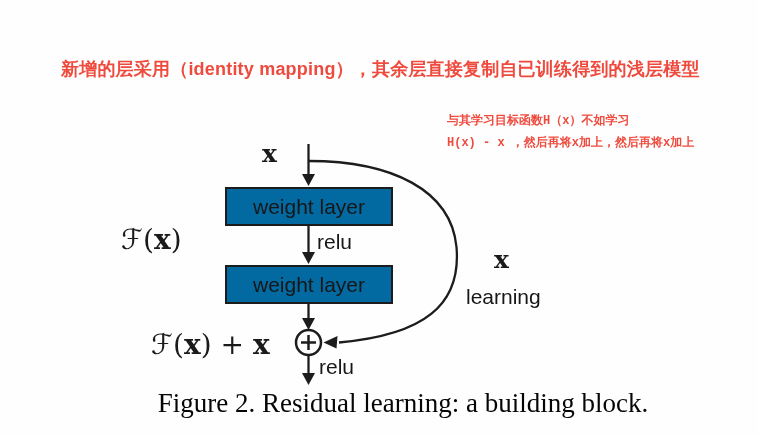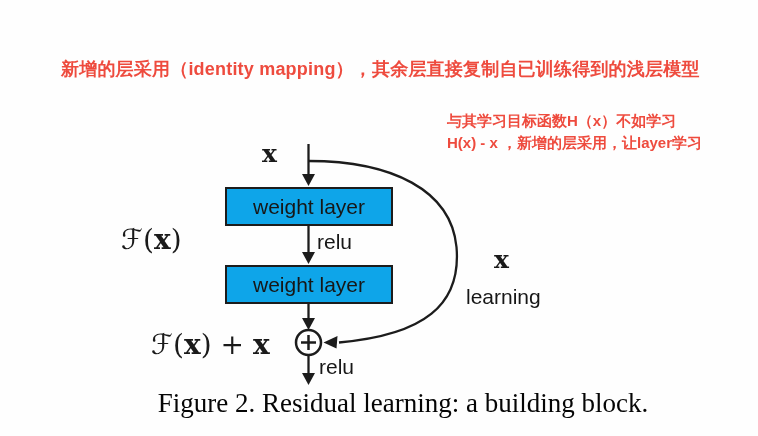--- a/index.html
+++ b/index.html
@@ -8,29 +8,29 @@
     font-family:"Liberation Sans",sans-serif;overflow:hidden;
   }
   
   .note-top{
     position:absolute;left:45px;top:57px;width:660px;
     color:var(--red,#ee4b3e);font-size:18px;font-weight:700;
     letter-spacing:0.2px;white-space:nowrap;margin-left:16px;
   }
   .note-side{
     position:absolute;left:447px;top:110px;width:305px;
-    color:var(--red,#ee4b3e);font-size:15px;font-weight:600;line-height:22px;
+    color:var(--red,#ee4b3e);font-size:12px;font-weight:600;line-height:22px;font-family:Liberation Mono, monospace;
   }
   .note-side div{white-space:nowrap;}
   
   svg.diagram{position:absolute;left:0;top:0;width:758px;height:436px;}
   
   .wbox{
     position:absolute;left:225px;width:168px;height:39px;box-sizing:border-box;
-    border:2px solid #1c1c1c;background:#0ea5e9;
+    border:2px solid #1c1c1c;background:#0369a1;
     display:flex;align-items:center;justify-content:center;
     font-size:21px;color:#171717;
   }
   .wbox1{top:187px;}
   .wbox2{top:265px;}
   
   .lab{position:absolute;font-size:21px;color:#171717;white-space:nowrap;}
   .relu-mid{left:317px;top:230px;}
   .relu-out{left:319px;top:355px;}
   .identity-lab{left:466px;top:285px;}
@@ -53,21 +53,21 @@
 </style>
 </head>
 <body>
 
 <div class="stage">
 
   <div class="note-top">新增的层采用（identity mapping），其余层直接复制自已训练得到的浅层模型</div>
 
   <div class="note-side">
     <div>与其学习目标函数H（x）不如学习</div>
-    <div>H(x) - x ，新增的层采用，让layer学习</div>
+    <div>H(x) - x ，然后再将x加上，然后再将x加上</div>
   </div>
 
   <svg class="diagram" viewBox="0 0 758 436" xmlns="http://www.w3.org/2000/svg">
     <g stroke="#1c1c1c" stroke-width="2.3" fill="none">
 
       <line x1="308.5" y1="144" x2="308.5" y2="180"></line>
 
       <line x1="308.5" y1="226" x2="308.5" y2="258"></line>
 
       <line x1="308.5" y1="304" x2="308.5" y2="324"></line>

